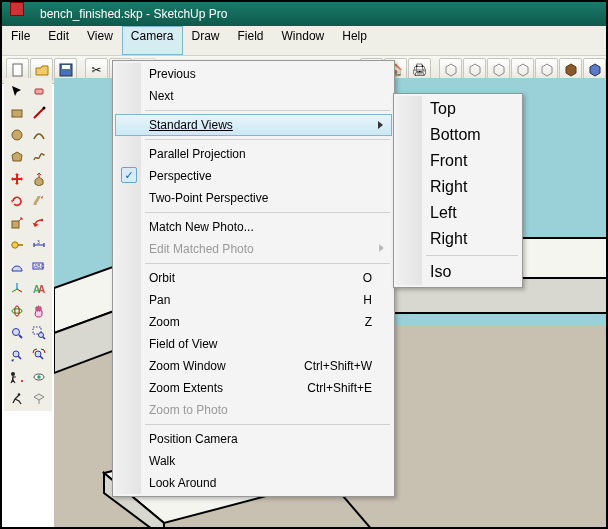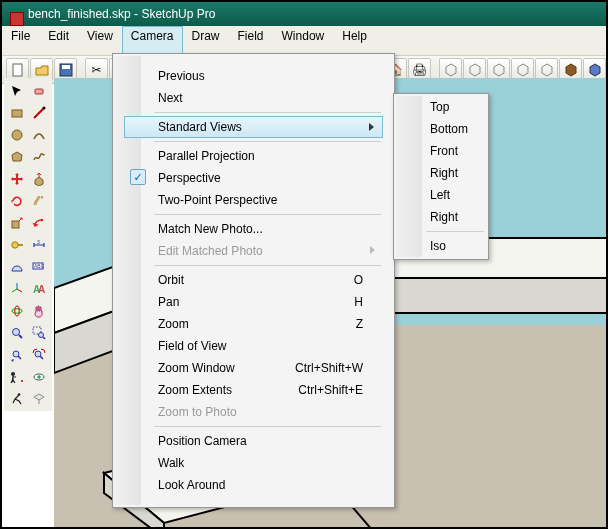--- a/index.html
+++ b/index.html
@@ -1,43 +1,43 @@
 <!DOCTYPE html>
 <html><head>
 <meta charset="utf-8">
 <style>
   * { box-sizing: border-box; margin: 0; padding: 0; font-family: "Segoe UI", Tahoma, sans-serif; }
   body { width: 608px; height: 529px; overflow: hidden; background: #fff; border: 2px solid #000; position: relative; }
-  .titlebar { height: 24px; background: linear-gradient(#1a7a6a, #0d5a4a); color: #fff; font-size: 12px; line-height: 24px; padding-left: 8px; display: flex; align-items: flex-end; gap: 4px; }
+  .titlebar { height: 24px; background: linear-gradient(#1a7a6a, #0d5a4a); color: #fff; font-size: 12px; line-height: 24px; padding-left: 8px; display: flex; align-items: flex-start; gap: 16px; }
   .titlebar .icon-sk { width: 14px; height: 14px; background: #c33; border: 1px solid #800; display: inline-block; }
   .menubar { height: 30px; background: #efefe7; border-bottom: 1px solid #d4d0c8; display: flex; font-size: 12px; }
   .menubar .mitem { padding: 3px 9px; cursor: default; }
   .menubar .mitem.open { background: #d6ecf3; border: 1px solid #7bb9d0; padding: 2px 8px; }
   .toolbar { height: 28px; background: linear-gradient(#f8f8f3,#e6e6de); border-bottom: 1px solid #c0c0b8; display: flex; align-items: center; padding-left: 4px; gap: 1px; }
   .tb { width: 23px; height: 23px; border: 1px solid #c6c6be; border-radius: 2px; background: linear-gradient(#fff,#e8e8e0); display: flex; align-items: center; justify-content: center; font-size: 12px; }
   .tbsep { width: 6px; }
 
   .workarea { position: absolute; top: 76px; left: 52px; right: 0; bottom: 0; background: linear-gradient(#9ad0d8 55%, #c8c0b0 55%); overflow: hidden; }
   .workarea svg { position: absolute; top:0; left:0; }
 
   .sidetools { position: absolute; top: 76px; left: 2px; width: 48px; background: #efefe7; display: flex; flex-wrap: wrap; gap: 1px; padding: 2px; }
   .st { width: 21px; height: 21px; border: 1px solid transparent; display: flex; align-items:center; justify-content:center; font-size: 12px; }
   .st svg { display:block; }
 
-  .dropdown { position: absolute; top: 51px; left: 110px; width: 283px; background: #f4f4f4; border: 1px solid #979797; box-shadow: 2px 2px 4px rgba(0,0,0,.25); font-size: 12px; padding: 11px; }
+  .dropdown { position: absolute; top: 58px; left: 110px; width: 283px; background: #f4f4f4; border: 1px solid #979797; box-shadow: 2px 2px 4px rgba(0,0,0,.25); font-size: 12px; padding: 2px; }
   .dropdown .gutter { position: absolute; top: 2px; left: 2px; bottom: 2px; width: 26px; background: linear-gradient(to right,#f0f0f0,#e4e4e4); }
   .dd-item { position: relative; padding: 4px 20px 4px 34px; cursor: default; display:flex; justify-content:space-between; }
-  .dd-item.hover { background: linear-gradient(#e8f4fa,#cde8f4); border: 1px solid #7bb9d0; padding: 3px 19px 3px 33px; }
+  .dd-item.hover { background: linear-gradient(#e8f4fa,#cde8f4); border: 1px solid #7bb9d0; padding: 3px 19px 3px 33px; text-decoration: underline; }
   .dd-item.disabled { color: #9a9a9a; text-align: right; }
   .dd-sep { position: relative; margin: 3px 2px 3px 30px; border-top: 1px solid #d0d0d0; }
   .dd-check { position: absolute; left: 6px; top: 2px; width: 16px; height: 16px; border: 1px solid #6aa6c4; background: #d7ecf6; border-radius: 2px; color: #0d5aa7; font-size: 11px; text-align:center; line-height:14px; }
   .dd-sub { position: absolute; right: 8px; top: 6px; width: 0; height: 0; border-left: 5px solid #333; border-top: 4px solid transparent; border-bottom: 4px solid transparent; }
   .dd-item.hover .dd-sub { border-left-color:#333; }
 
-  .submenu { position: absolute; top: 91px; left: 391px; width: 96px; background: #f4f4f4; border: 1px solid #979797; box-shadow: 2px 2px 4px rgba(0,0,0,.25); font-size: 12px; padding: 2px; }
+  .submenu { position: absolute; top: 91px; left: 391px; width: 130px; background: #f4f4f4; border: 1px solid #979797; box-shadow: 2px 2px 4px rgba(0,0,0,.25); font-size: 16px; padding: 2px; }
   .submenu .gutter { position: absolute; top:2px; left:2px; bottom:2px; width:26px; background: linear-gradient(to right,#f0f0f0,#e4e4e4);}
   .sm-item { position: relative; padding: 4px 8px 4px 34px; cursor: default; }
   .sm-sep { position:relative; margin:3px 2px 3px 30px; border-top:1px solid #d0d0d0; }
 </style>
 </head>
 <body>
 
 <div class="titlebar">
   <span class="icon-sk"></span>
   <span>bench_finished.skp - SketchUp Pro</span>

